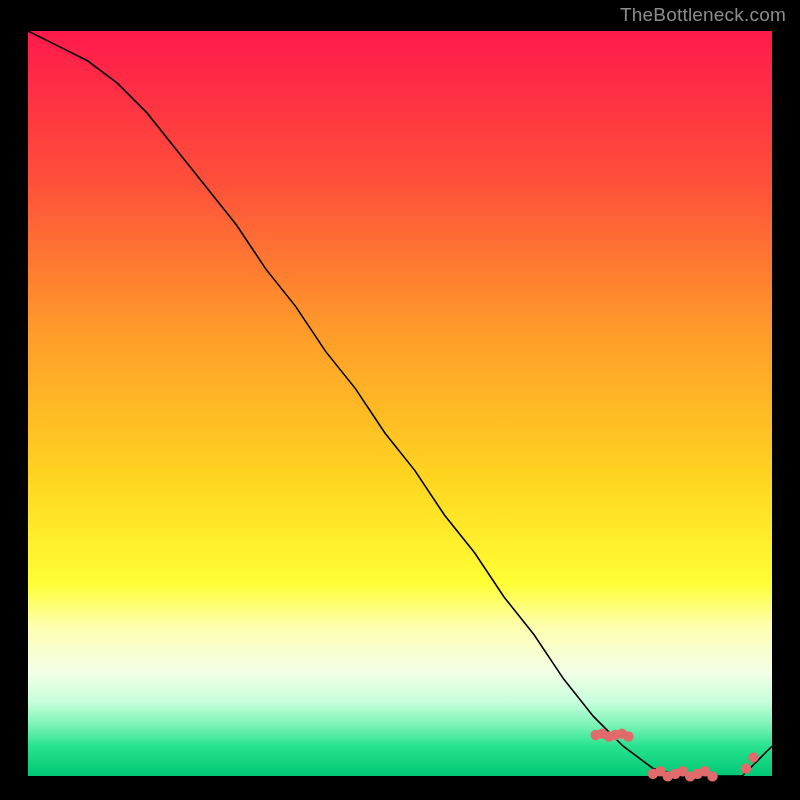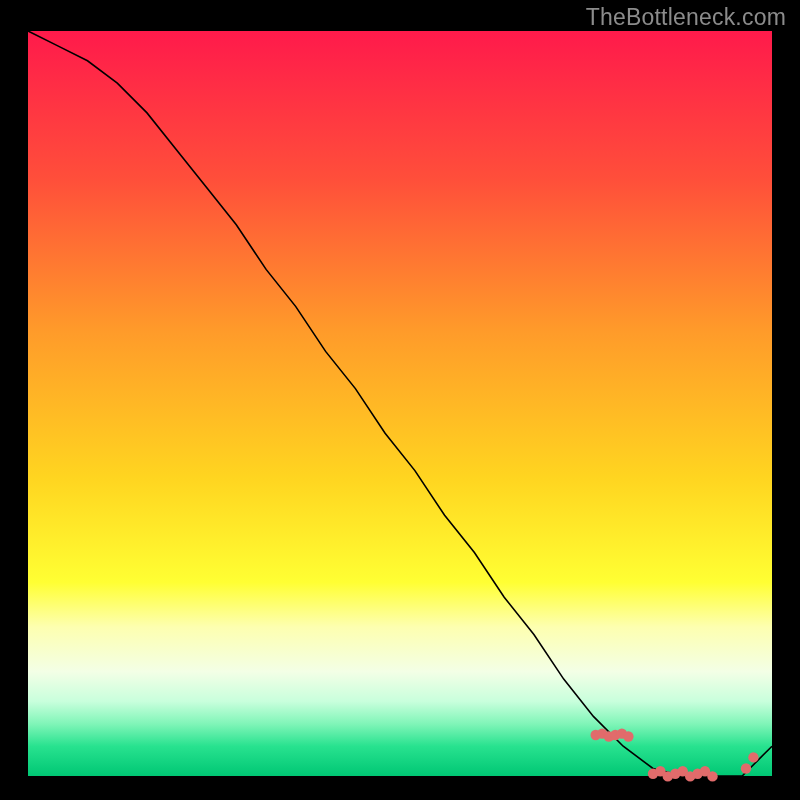--- a/index.html
+++ b/index.html
@@ -14,21 +14,21 @@
   .wrap {
     position: relative;
     width: 800px;
     height: 800px;
   }
   .attribution {
     position: absolute;
     top: 4px;
     right: 14px;
     color: #8c8c8c;
-    font-size: 23px;
+    font-size: 19px;
     letter-spacing: 0.2px;
     font-weight: 400;
   }
   svg {
     position: absolute;
     top: 0;
     left: 0;
   }
 </style>
 </head>

